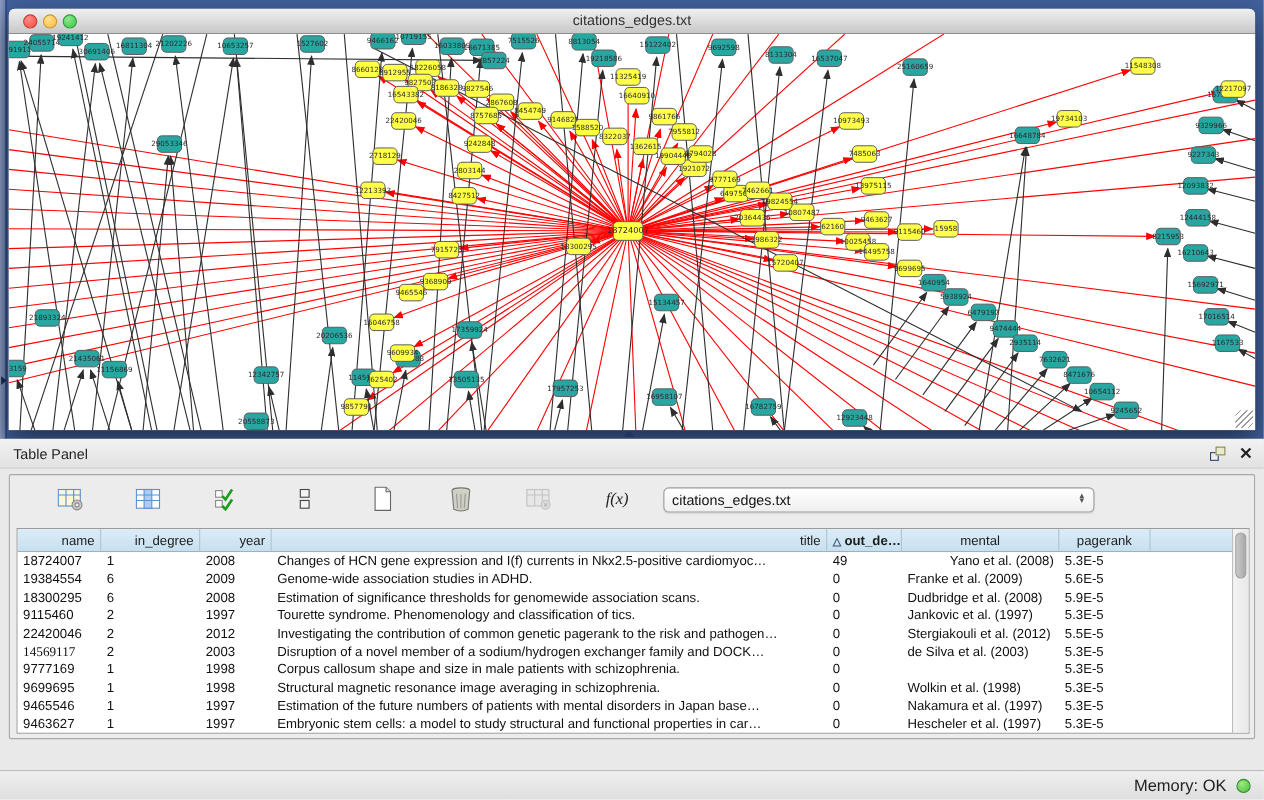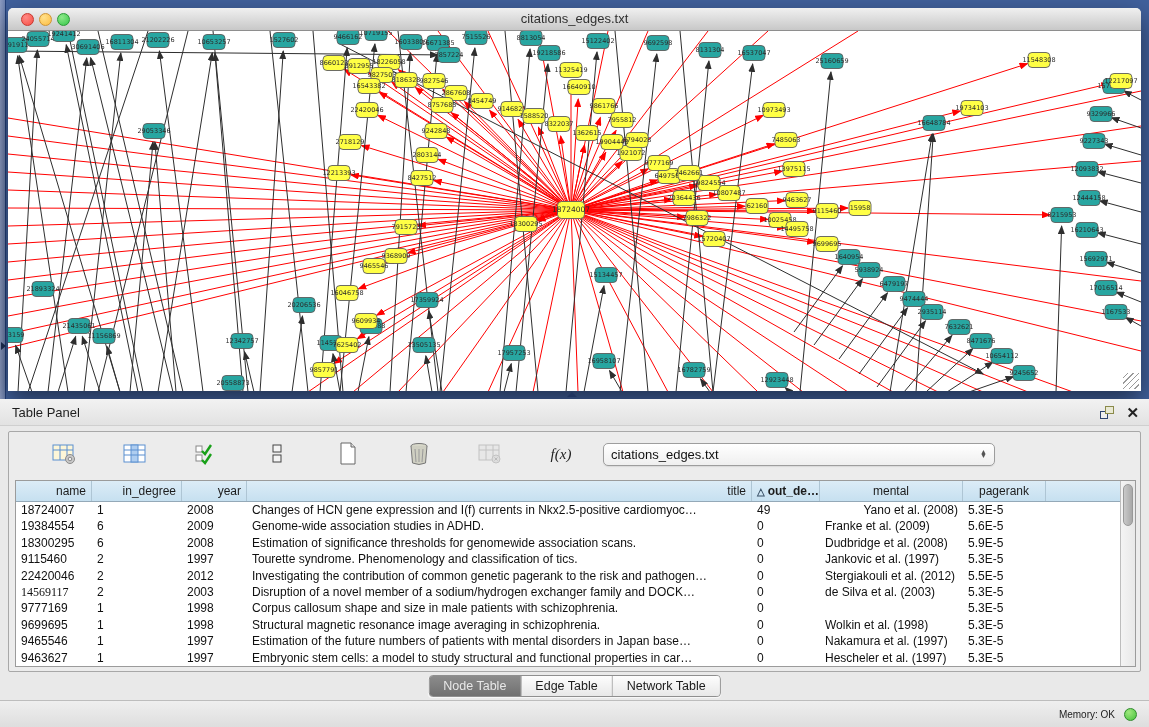--- a/index.html
+++ b/index.html
@@ -64,21 +64,21 @@
 
   .seg-tabs { position:absolute; left:50%; transform:translateX(-50%); top:276px; display:flex;
       border:1px solid #8f8f8f; border-radius:4px; overflow:hidden; box-shadow:0 1px 1px rgba(255,255,255,.7); }
   .seg { padding:2px 14px; font-size:12.5px; line-height:16px; background:linear-gradient(#fdfdfd,#e8e8e8);
       color:#1c1c1c; border-right:1px solid #a8a8a8; }
   .seg:last-child { border-right:none; }
   .seg.selected { background:linear-gradient(#8c8c8c,#707070); color:#e8e8e8; }
 
   .statusbar { position:absolute; left:0; top:700px; width:1149px; height:27px;
       background:linear-gradient(#efefef,#dedede); border-top:1px solid #bdbdbd; }
-  .mem { position:absolute; right:34px; top:0; height:27px; line-height:27px; font-size:10px; color:#222; }
+  .mem { position:absolute; right:34px; top:0; height:27px; line-height:27px; font-size:15px; color:#222; }
   .mem-dot { position:absolute; right:12px; top:7px; width:13px; height:13px; border-radius:50%;
       background:radial-gradient(circle at 35% 30%,#9fe87e,#46c23c); border:1px solid #2f8c2c; }
 
   svg text { font-family:"DejaVu Sans", sans-serif; }
 </style>
 </head>
 <body>
 
 <div class="screen">
 
@@ -704,24 +704,19 @@
                 <div class="td" style="width: 83px;">5.3E-5</div>
               </div>
             </div>
         </div>
         <div class="vscroll">
           <div class="vthumb"></div>
         </div>
       </div>
     </div>
 
-    <div class="seg-tabs" id="seg-tabs">
-        <div class="seg selected">Node Table</div>
-        <div class="seg">Edge Table</div>
-        <div class="seg">Network Table</div>
-      </div>
   </div>
 
   <div class="statusbar">
     <span class="mem">Memory: OK</span>
     <span class="mem-dot"></span>
   </div>
 </div>
 
 </body></html>

